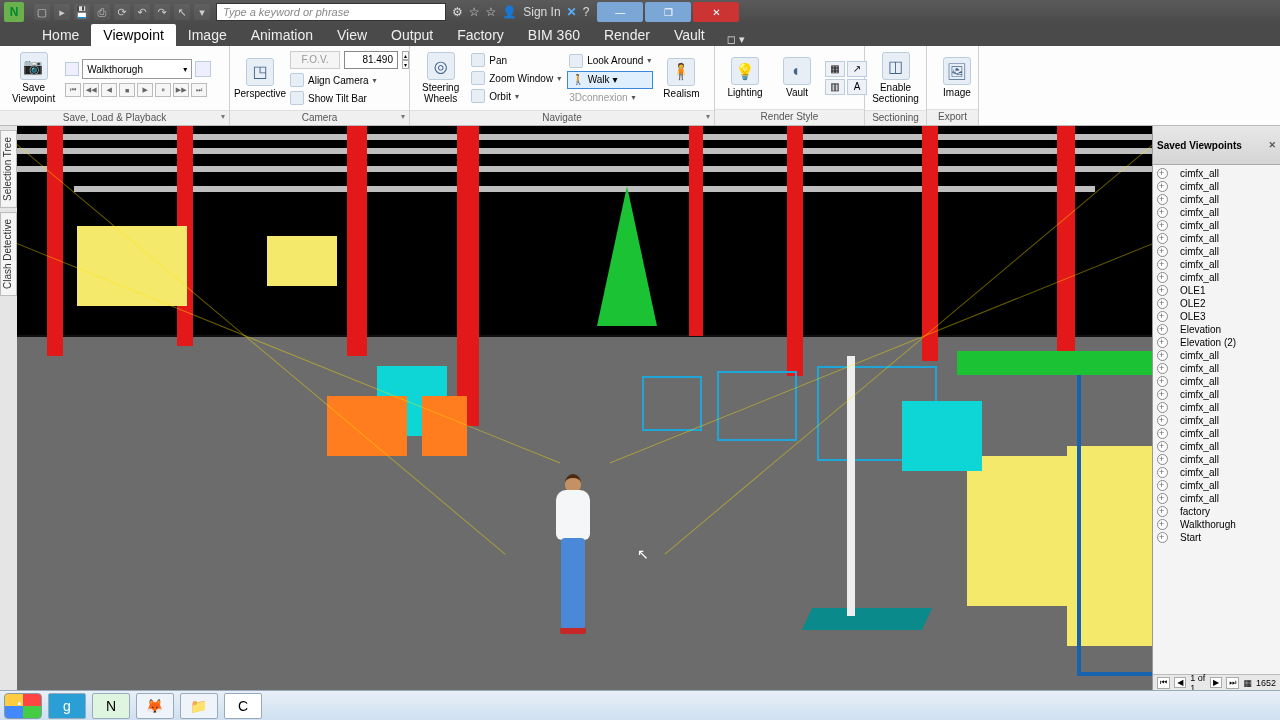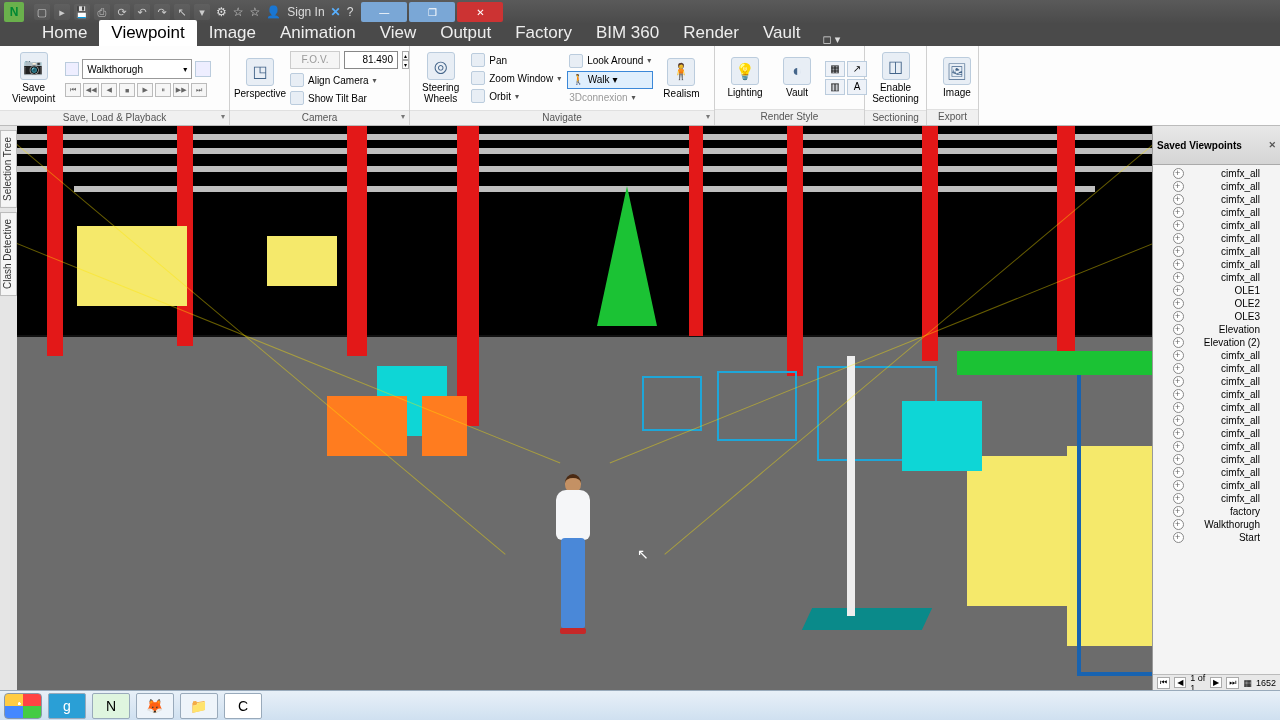--- a/index.html
+++ b/index.html
@@ -15,21 +15,21 @@
 .titlebar .rightgrp { display: flex; gap: 6px; align-items: center; color: #ddd; padding-right: 6px; }
 .titlebar .rightgrp span { font-size: 12px; }
 .titlebar .winbtns { display: flex; }
 .titlebar .winbtn { width: 46px; height: 20px; display: flex; align-items: center; justify-content: center; font-size: 10px; margin-left: 2px; border-radius: 2px; }
 .titlebar .winmin { background: #7aa7d6; color: #fff; }
 .titlebar .winmax { background: #7aa7d6; color: #fff; }
 .titlebar .winclose { background: #c33; color: #fff; }
 
 
 .menutabs { height: 22px; background: #4a4a4a; display: flex; align-items: end; padding-left: 30px; color: #eee; }
-.menutabs .tab { padding: 3px 12px; font-size: 17px; color: #eee; }
+.menutabs .tab { padding: 3px 12px; font-size: 14px; color: #eee; }
 .menutabs .tab.active { background: #fff; color: #000; border-radius: 2px 2px 0 0; }
 .menutabs .expander { color: #ddd; padding-left: 10px; }
 
 
 .ribbon { height: 80px; background: #fdfdfd; border-bottom: 1px solid #bbb; display: flex; }
 .panel { border-right: 1px solid #d0d0d0; display: flex; flex-direction: column; }
 .panel .content { flex: 1; display: flex; align-items: center; padding: 4px 6px; gap: 4px; }
 .panel .label { height: 16px; background: #f0f0f0; text-align: center; font-size: 10px; color: #555; border-top: 1px solid #e0e0e0; padding-top: 1px; position: relative; }
 .panel .label .drop { position: absolute; right: 4px; top: 1px; color: #777; font-size: 8px; }
 .bigbtn { display: flex; flex-direction: column; align-items: center; justify-content: center; gap: 2px; padding: 2px 6px; min-width: 48px; }
@@ -51,21 +51,21 @@
 
 
 .workarea { flex: 1; display: flex; min-height: 0; background: #3b5574; }
 .sidetabs { width: 17px; background: #e5e5e5; display: flex; flex-direction: column; gap: 4px; padding-top: 4px; }
 .sidetab { writing-mode: vertical-rl; transform: rotate(180deg); font-size: 10px; background: #f5f5f5; border: 1px solid #bbb; padding: 6px 1px; color: #333; }
 .viewport { flex: 1; background: #000; position: relative; overflow: hidden; }
 .saved-panel { width: 128px; background: #f4f4f4; border-left: 1px solid #999; display: flex; flex-direction: column; font-size: 10px; }
 .saved-panel .hdr { height: 16px; background: linear-gradient(#e8e8e8,#d5d5d5); border-bottom: 1px solid #aaa; padding: 19px 4px; font-weight: 600; display: flex; align-items: center; }
 .saved-panel .hdr .x { margin-left: auto; font-size: 9px; color: #555; }
 .saved-panel .tree { flex: 1; overflow: auto; padding: 2px 0; }
-.saved-panel .item { display: flex; align-items: center; gap: 3px; padding: 0 20px; white-space: nowrap; line-height: 13px; justify-content: space-between; }
+.saved-panel .item { display: flex; align-items: center; gap: 12px; padding: 0 4px; white-space: nowrap; line-height: 13px; }
 .saved-panel .item .ic { width: 11px; height: 11px; border: 1px solid #888; border-radius: 50%; background: #fff; display: inline-block; position: relative; }
 .saved-panel .item .ic::after { content: "+"; position: absolute; left: 1px; top: -2px; font-size: 9px; color: #666; }
 .saved-panel .status { height: 16px; background: #e8e8e8; border-top: 1px solid #bbb; display: flex; align-items: center; padding: 0 4px; gap: 4px; font-size: 9px; }
 .saved-panel .status .nav { border: 1px solid #aaa; padding: 0 2px; background: #fff; font-size: 8px; }
 
 
 .floor { position: absolute; left: 0; right: 0; bottom: 0; height: 63%; background: #6c6c6c; }
 .horizon { position: absolute; left: 0; right: 0; top: 37%; height: 2px; background: #111; }
 .avatar { position: absolute; left: 49%; bottom: 10%; width: 40px; transform: translateX(-50%); }
 .avatar .head { width: 16px; height: 18px; background: #c49164; border-radius: 50% 50% 40% 40%; margin: 0 auto; border-top: 4px solid #4a2a13; }
@@ -96,20 +96,21 @@
     <div class="qbtn">▢</div>
     <div class="qbtn">▸</div>
     <div class="qbtn">💾</div>
     <div class="qbtn">⎙</div>
     <div class="qbtn">⟳</div>
     <div class="qbtn">↶</div>
     <div class="qbtn">↷</div>
     <div class="qbtn">↖</div>
     <div class="qbtn">▾</div>
   </div>
+  <div class="search">Type a keyword or phrase</div>
   <div class="rightgrp">
     <span>⚙</span>
     <span>☆</span>
     <span>☆</span>
     <span>👤</span>
     <span>Sign In</span>
     <span style="color:#59b0ff;font-weight:bold;">✕</span>
     <span>?</span>
   </div>
   <div class="winbtns">

